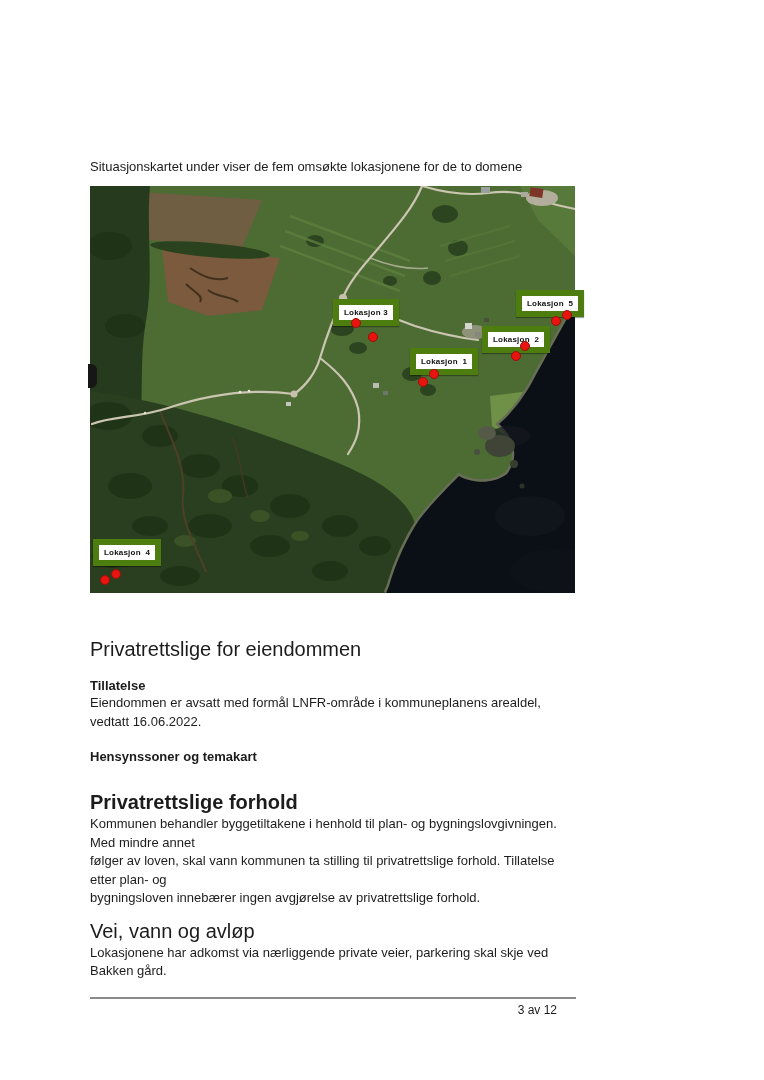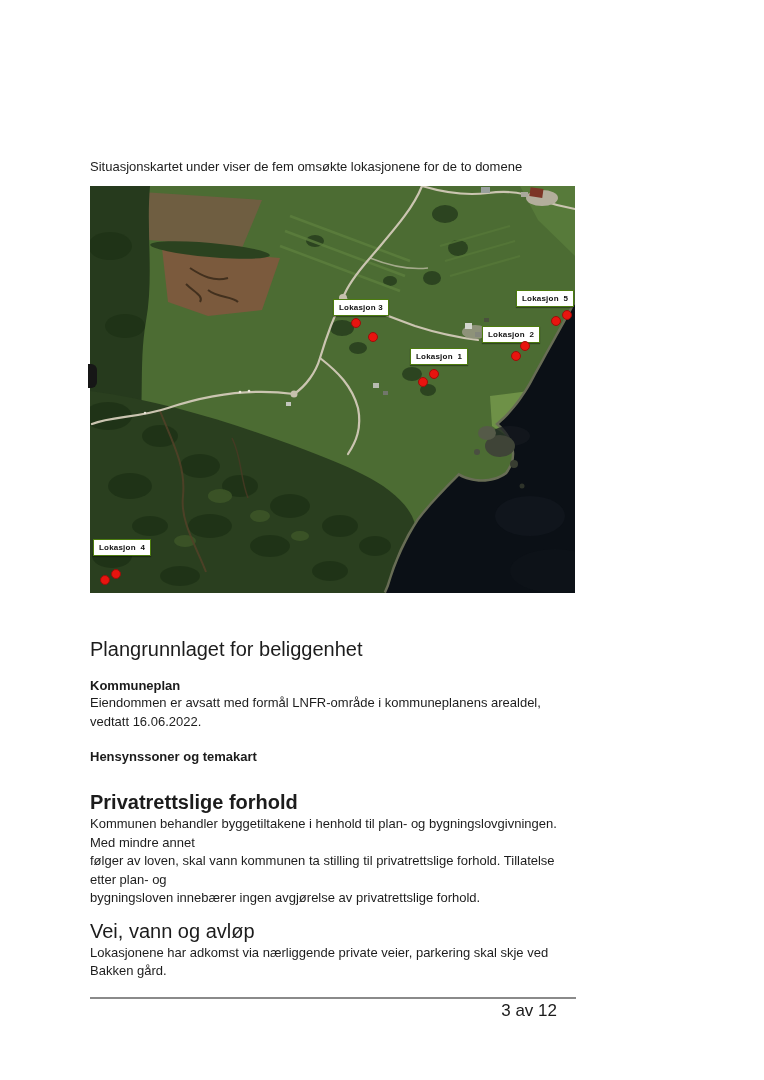--- a/index.html
+++ b/index.html
@@ -3,37 +3,37 @@
 <meta charset="utf-8">
 <style>
   html,body{margin:0;padding:0;background:#ffffff;}
   body{width:764px;height:1080px;overflow:hidden;
        font-family:"Liberation Sans", sans-serif;color:#1b1b1b;}
   .page{position:relative;width:628px;height:1080px;box-sizing:border-box;
         padding:158px 52px 0 90px;background:#ffffff;}
   .intro{margin:0;font-size:13px;line-height:18px;color:#1c1c1c;}
   .map{position:relative;width:485px;height:407px;margin-top:10px;overflow:visible;}
   .map svg{display:block;}
-  .map-label{position:absolute;background:#ffffff;border:1px solid #4d7c0f;
+  .map-label{position:absolute;background:#ffffff;border:6px solid #4d7c0f;
              color:#101010;font-size:8px;font-weight:bold;line-height:11px;
              padding:2px 5px;white-space:pre;letter-spacing:.2px;
              box-shadow:0 1px 1px rgba(0,0,0,.35);}
   .dot{position:absolute;width:10px;height:10px;border-radius:50%;
        background:#e8140f;border:1px solid #9c0f0a;box-sizing:border-box;}
   .map-tab{position:absolute;left:-2px;top:178px;width:9px;height:24px;
            background:#161616;border-radius:0 6px 6px 0;}
   h1{margin:0;font-size:20px;font-weight:400;line-height:26px;color:#1c1c1c;}
   h2{margin:0;font-size:13px;font-weight:bold;line-height:17px;color:#1b1b1b;}
   p.body{margin:0;font-size:13px;line-height:18.5px;white-space:pre-line;color:#1d1d1d;}
   .mt-h1a{margin-top:43px;} .mt-h2a{margin-top:15px;} .mt-p1{margin-top:6px;}
   .mt-h2b{margin-top:17px;} .mt-p2{margin-top:5px;}  .mt-h1b{margin-top:24px;font-weight:bold;}
   .mt-p3{margin-top:6px;}  .mt-h1c{margin-top:10px;} .mt-p4{margin-top:7px;}
   .footer-rule{margin-top:16px;height:2px;background:#8a8a8a;width:100%;}
   .footer{margin-top:3px;text-align:right;padding-right:19px;
-          font-size:17px;line-height:17px;color:#1b1b1b;}
+          font-size:12px;line-height:17px;color:#1b1b1b;}
 </style>
 </head>
 <body>
 
 <div class="page">
 
   <p class="intro">Situasjonskartet under viser de fem omsøkte lokasjonene for de to domene</p>
 
   <div class="map">
     <svg width="485" height="407" viewBox="0 0 485 407" aria-hidden="true">
@@ -155,23 +155,23 @@
     <span class="dot" style="left: 339px; top: 183px; background-color: rgb(232, 20, 15);"></span>
     <span class="dot" style="left: 328px; top: 191px; background-color: rgb(232, 20, 15);"></span>
     <span class="dot" style="left: 430px; top: 155px; background-color: rgb(232, 20, 15);"></span>
     <span class="dot" style="left: 421px; top: 165px; background-color: rgb(232, 20, 15);"></span>
     <span class="dot" style="left: 461px; top: 130px; background-color: rgb(232, 20, 15);"></span>
     <span class="dot" style="left: 472px; top: 124px; background-color: rgb(232, 20, 15);"></span>
     <span class="dot" style="left: 10px; top: 389px; background-color: rgb(232, 20, 15);"></span>
     <span class="dot" style="left: 21px; top: 383px; background-color: rgb(232, 20, 15);"></span>
   </div>
 
-  <h1 class="mt-h1a">Plangrunnlaget for beliggenhet</h1>
+  <h1 class="mt-h1a">Privatrettslige for eiendommen</h1>
 
-  <h2 class="mt-h2a">Kommuneplan</h2>
+  <h2 class="mt-h2a">Tillatelse</h2>
   <p class="body mt-p1">Eiendommen er avsatt med formål LNFR-område i kommuneplanens arealdel, vedtatt 16.06.2022.</p>
 
   <h2 class="mt-h2b">Hensynssoner og temakart</h2>
 
   <h1 class="mt-h1b">Privatrettslige forhold</h1>
   <p class="body mt-p3">Kommunen behandler byggetiltakene i henhold til plan- og bygningslovgivningen. Med mindre annet
 følger av loven, skal vann kommunen ta stilling til privatrettslige forhold. Tillatelse etter plan- og
 bygningsloven innebærer ingen avgjørelse av privatrettslige forhold.</p>
 
   <h1 class="mt-h1c">Vei, vann og avløp</h1>

